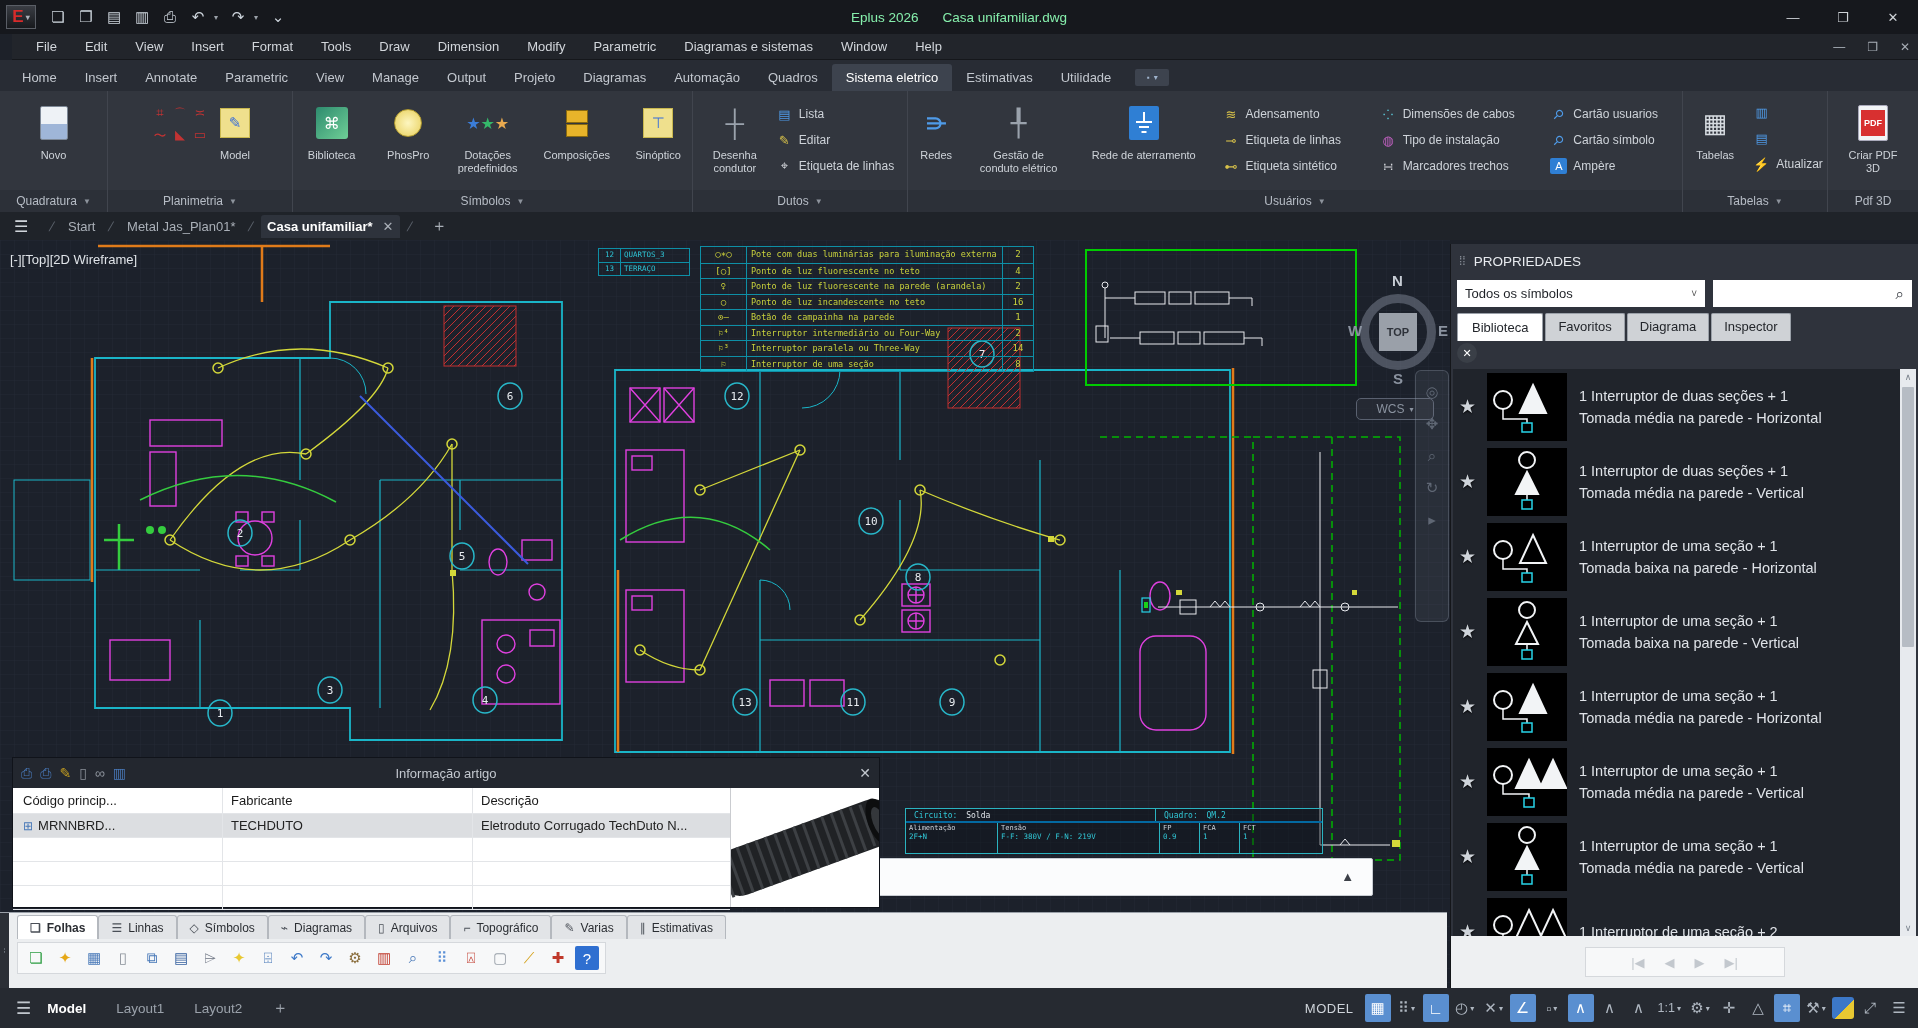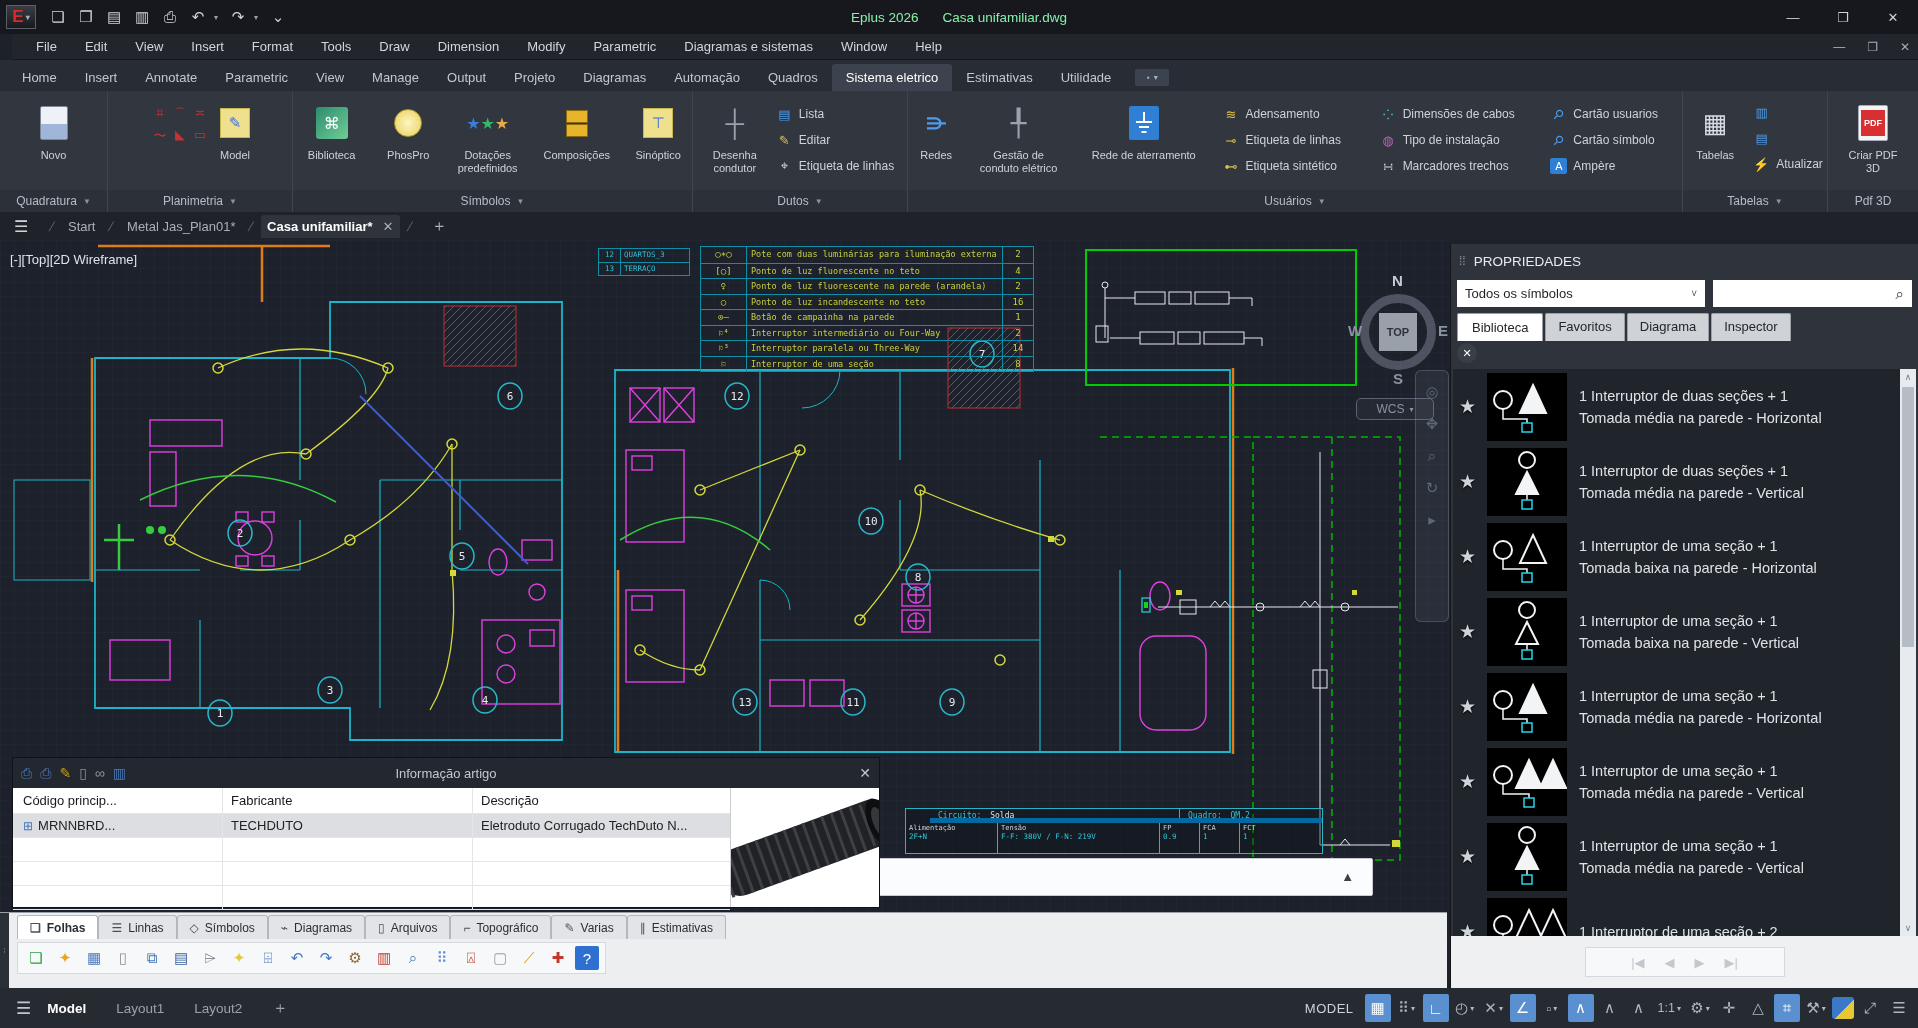--- a/index.html
+++ b/index.html
@@ -90,21 +90,21 @@
   .lg-sym { width:46px; border-right:1px solid #0e8fa6; color:#d4d83a; font-size:9px; text-align:center; line-height:15px; }
   .lg-desc { flex:1; color:#c9d23c; font-size:8.5px; line-height:15px; padding-left:4px; border-right:1px solid #0e8fa6;
              white-space:nowrap; overflow:hidden; }
   .lg-qty { width:30px; color:#c9d23c; font-size:9px; text-align:center; line-height:15px; }
   .rm-table { width:92px; border:1px solid #0e8fa6; font-family:"DejaVu Sans Mono", monospace; }
   .rm-row { display:flex; height:13px; border-top:1px solid #0e8fa6; }
   .rm-row:first-child { border-top:none; }
   .rm-a { width:22px; border-right:1px solid #0e8fa6; color:#2ec3d4; font-size:7.5px; line-height:12px; text-align:center; }
   .rm-b { flex:1; color:#2ec3d4; font-size:7.5px; line-height:12px; padding-left:3px; white-space:nowrap; overflow:hidden; }
   .cir-table { width:418px; border:1px solid #2ab3c0; font-family:"DejaVu Sans Mono", monospace; background:rgba(10,14,20,.35); }
-  .cir-top { display:flex; height:14px; border-bottom:5px solid #0369a1;margin-left:24px; }
+  .cir-top { display:flex; height:14px; border-bottom:2px solid #0369a1; }
   .cir-top .c1 { width:250px; border-right:1px solid #2ab3c0; }
   .cir-top .c2 { flex:1; }
   .cir-top span { font-size:8px; line-height:13px; padding-left:4px; color:#dfe3e8; }
   .cir-top b { color:#31c7d6; font-weight:normal; }
   .cir-cells { display:flex; height:30px; }
   .cir-cell { border-right:1px solid #2ab3c0; padding:1px 3px; overflow:hidden; }
   .cir-cell:last-child { border-right:none; }
   .cir-cell .l { display:block; font-size:7px; color:#cfd3da; white-space:nowrap; }
   .cir-cell .v { display:block; font-size:7.5px; color:#31c7d6; white-space:nowrap; }
   .whitebar { position:absolute; left:745px; top:618px; width:628px; height:38px; background:#fbfcfd;

